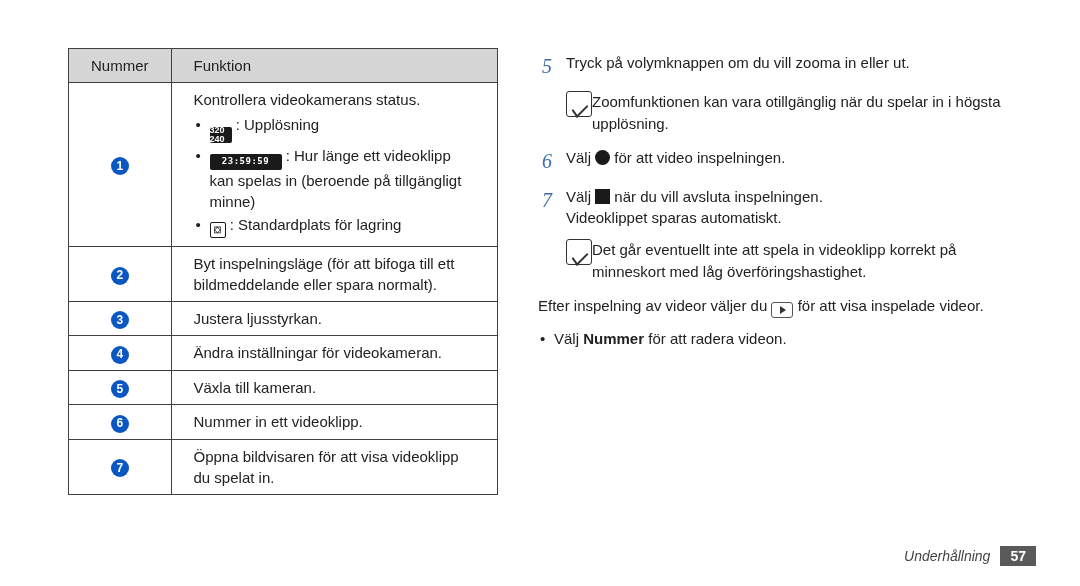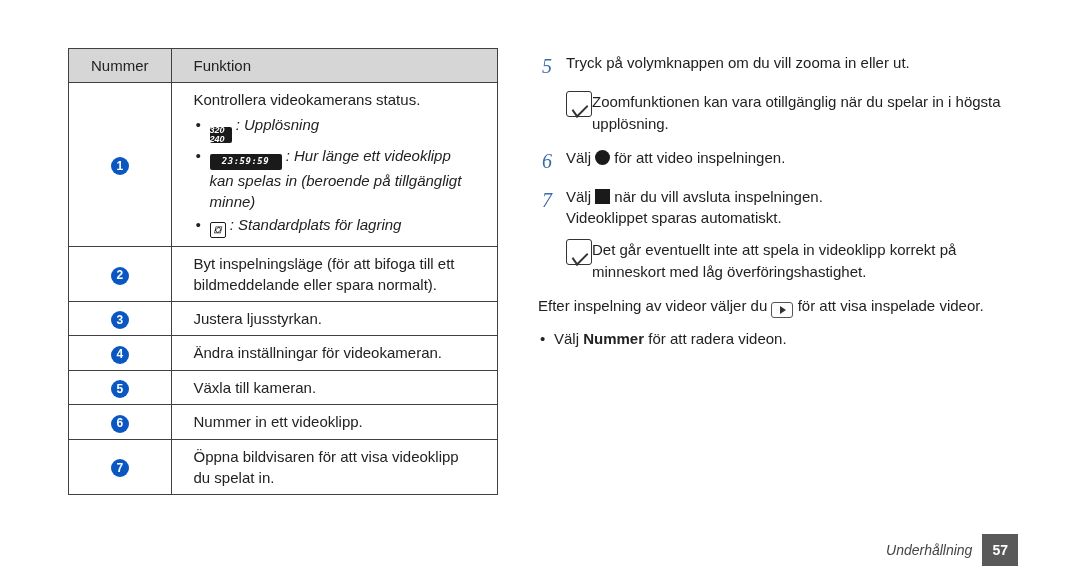--- a/index.html
+++ b/index.html
@@ -51,21 +51,20 @@
     font-weight: bold;
     font-size: 12px;
     align-items: center;
     justify-content: center;
   }
 
   ul.inner {
     list-style: none;
     padding: 0;
     margin: 4px 0 0 0;
-    font-style: italic;
   }
   ul.inner > li {
     position: relative;
     padding-left: 16px;
     margin: 2px 0;
   }
   ul.inner > li::before {
     content: "•";
     position: absolute;
     left: 2px;
@@ -145,31 +144,31 @@
   }
   ul.outer > li {
     position: relative; padding-left: 16px; margin: 6px 0; line-height: 1.45;
   }
   ul.outer > li::before {
     content: "•"; position: absolute; left: 2px; top: 0;
   }
 
   .footer {
     position: absolute;
-    right: 62px;
+    right: 44px;
     bottom: 20px;
     font-size: 14px;
     display: flex;
     align-items: center;
     gap: 10px;
   }
   .footer-section { font-style: italic; color: #444; }
   .footer-page {
     background: #5a5a5a; color: #fff;
-    padding: 8px 10px; font-weight: bold; font-style: normal;
+    padding: 2px 10px; font-weight: bold; font-style: normal;
     font-size: 14px;
   }
 </style>
 </head>
 <body>
 
 <div class="page">
 
   <div class="col-left">
     <table class="nf">

